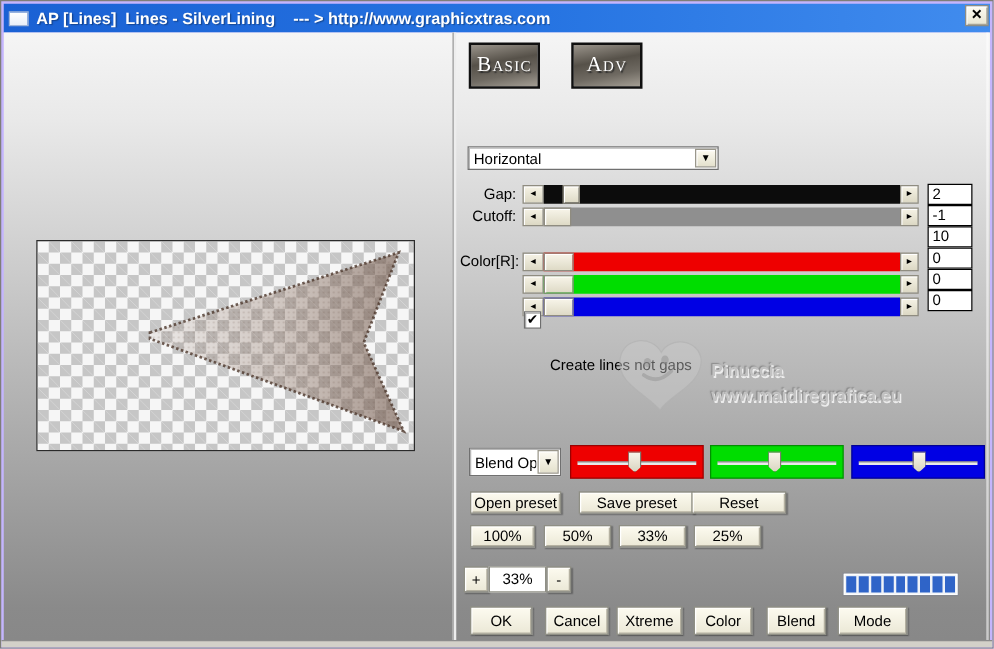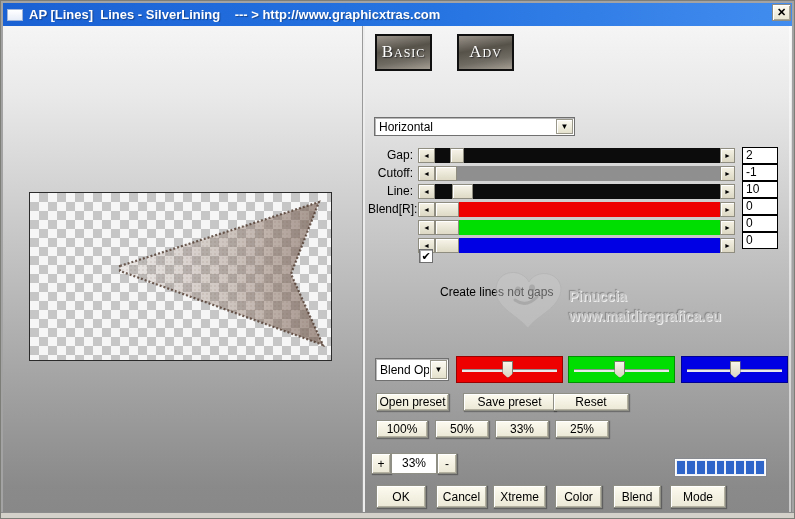--- a/index.html
+++ b/index.html
@@ -1,19 +1,19 @@
 <!DOCTYPE html>
 <html><head>
 <meta charset="utf-8">
 <style>
   * { margin:0; padding:0; box-sizing:border-box; }
   html,body { width:795px; height:519px; font-family:"Liberation Sans", sans-serif; }
   .window {
     position:relative; width:795px; height:519px;
-    background:#a3a3a3; border:1px solid #7e7e78; overflow:hidden;
+    background:#c4b5fd; border:1px solid #7e7e78; overflow:hidden;
   }
   
   .titlebar {
     position:absolute; left:2px; top:2px; right:2px; height:23px;
     background:linear-gradient(90deg,#1a61d4 0%, #2674e2 55%, #418cee 100%);
     display:flex; align-items:center; padding:0 4px; color:#fff;
   }
   .title-icon { width:16px; height:12px; background:linear-gradient(#ffffff,#e8eef8); border:1px solid #9fb4d8; margin-right:6px; flex:none; }
   .title-text { font-size:13px; font-weight:bold; white-space:pre; text-shadow:1px 1px 1px rgba(0,0,0,.35); overflow:hidden; }
   .close-btn {
@@ -186,30 +186,22 @@
       <span class="sarrow right">►</span>
     </div>
     <div class="srow" style="top:140px">
       <span class="slabel">Cutoff:</span>
       <span class="sarrow left">◄</span>
       <span class="track" style="background: rgb(143, 143, 143);">
           <span class="thumb" style="left: 0px; width: 22px;"></span>
         </span>
       <span class="sarrow right">►</span>
     </div>
-    <div class="srow" style="top:158px">
-      <span class="slabel">Line:</span>
-      <span class="sarrow left">◄</span>
-      <span class="track" style="background: rgb(12, 12, 12);">
-          <span class="thumb" style="left: 17px; width: 21px;"></span>
-        </span>
-      <span class="sarrow right">►</span>
-    </div>
     <div class="srow" style="top:176px">
-      <span class="slabel">Blend[R]:</span>
+      <span class="slabel">Color[R]:</span>
       <span class="sarrow left">◄</span>
       <span class="track" style="background: rgb(238, 0, 0);">
           <span class="thumb" style="left: 0px; width: 24px;"></span>
         </span>
       <span class="sarrow right">►</span>
     </div>
     <div class="srow" style="top:194px">
       <span class="slabel"></span>
       <span class="sarrow left">◄</span>
       <span class="track" style="background: rgb(0, 221, 0);">

